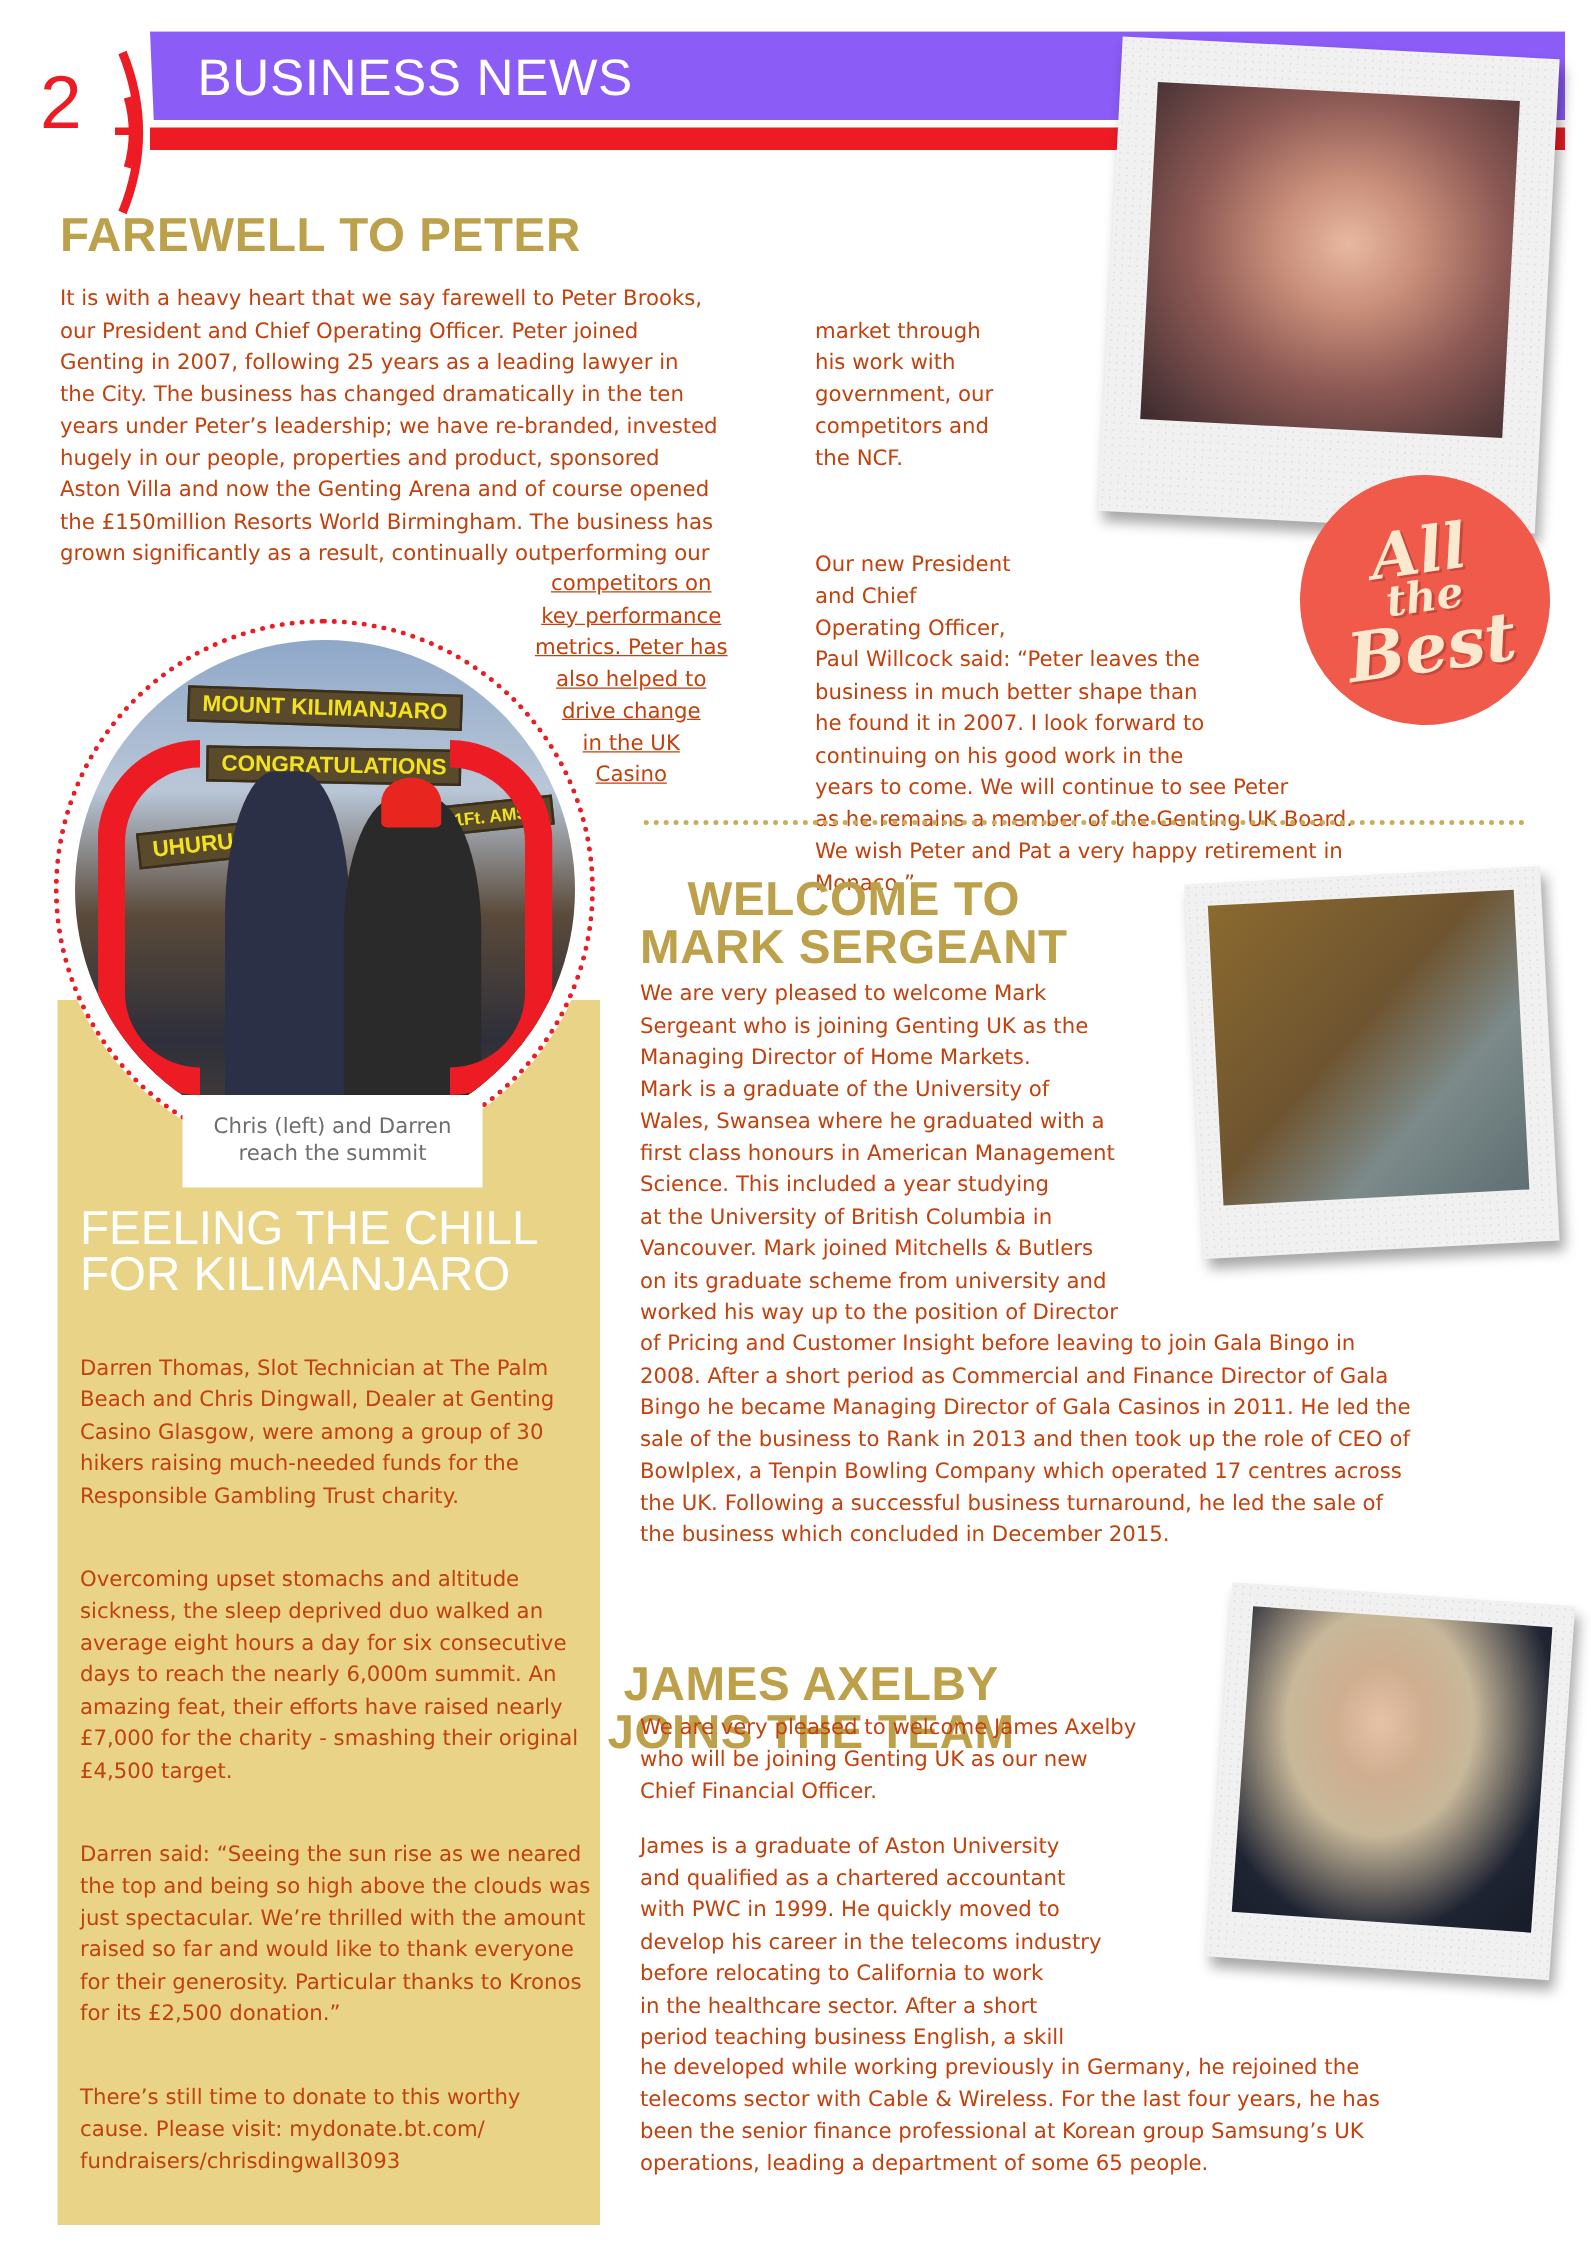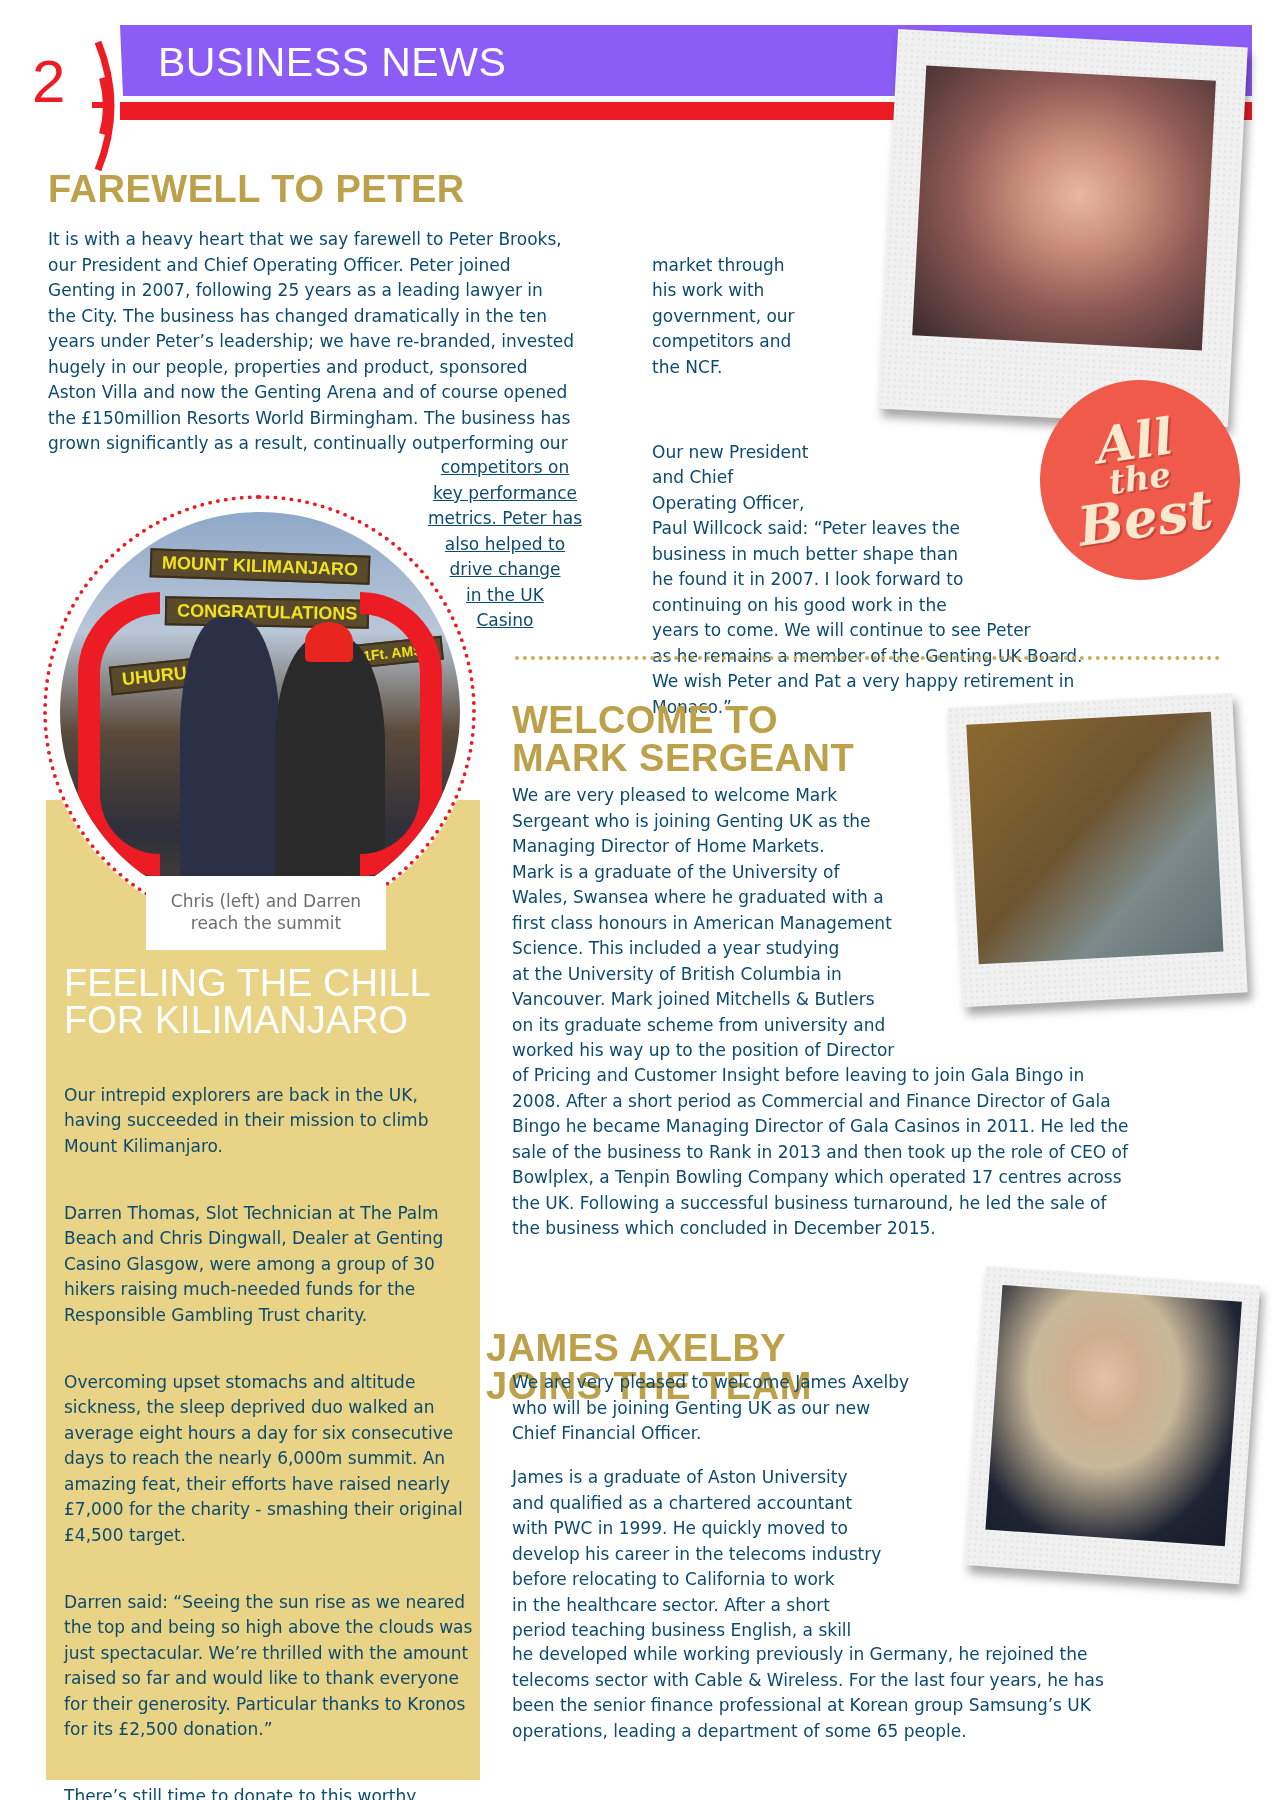--- a/index.html
+++ b/index.html
@@ -6,23 +6,23 @@
   body{width:1273px;height:1800px;position:relative;overflow:hidden;font-family:"DejaVu Sans","Liberation Sans",sans-serif;color:#231f20;}
   .abs{position:absolute;}
   
   .banner{left:120px;top:25px;width:1132px;height:95px;}
   .banner-top{position:absolute;left:0;top:0;width:100%;height:71px;background:#8b5cf6;clip-path:polygon(0 0,100% 0,100% 100%,3px 100%);}
   .banner-bottom{position:absolute;left:0;top:77px;width:100%;height:18px;background:#ed1c24;}
   .banner-title{position:absolute;left:38px;top:14px;font-family:"Liberation Sans",sans-serif;font-size:41px;color:#fff;letter-spacing:0.5px;}
   .page-num{left:32px;top:52px;font-family:"Liberation Sans",sans-serif;font-size:60px;color:#ed1c24;line-height:1;}
   .logo-arc{left:86px;top:36px;width:40px;height:140px;}
   
-  .h-gold{font-family:"Liberation Sans",sans-serif;font-weight:bold;color:#bda04a;font-size:38px;line-height:38px;letter-spacing:0.5px;margin:0;}
+  .h-gold{font-family:"Liberation Sans",sans-serif;font-weight:bold;color:#bda04a;font-size:38px;line-height:38px;letter-spacing:0.5px;margin:0;text-align:center;}
   .h-white{font-family:"Liberation Sans",sans-serif;font-weight:normal;color:#fff;font-size:38px;line-height:37px;margin:0;}
-  .body-text{font-size:17px;line-height:25.5px;color:#0c4a6e;white-space:pre-line;}
+  .body-text{font-size:17px;line-height:25.5px;color:#c2410c;white-space:pre-line;}
   .body-text p{margin:0;}
   
   .farewell-h{left:48px;top:170px;}
   .farewell-p1{left:48px;top:227px;width:580px;}
   .farewell-p2{left:380px;top:455px;width:250px;text-align:center;text-decoration:underline;}
   .farewell-col2{left:652px;top:227px;width:470px;}
   
   .polaroid{background:#f1f1f1;box-shadow:4px 8px 10px rgba(0,0,0,0.35);background-image:radial-gradient(#e2e2e2 1px,transparent 1px);background-size:6px 6px;}
   .photo{position:absolute;}
   .peter{left:888px;top:38px;width:350px;height:380px;transform:rotate(3deg);}
@@ -137,21 +137,20 @@
   <div class="person" style="left:245px;top:110px;width:48px;height:40px;border-radius:50% 50% 10% 10%;background:#e8261f;"></div>
   <div class="arc-l"></div>
   <div class="arc-r"></div>
 </div>
 <div class="abs caption-box"></div>
 <div class="abs caption">Chris (left) and Darren
 reach the summit</div>
 <h2 class="abs h-white kili-h" style="white-space:pre-line">FEELING THE CHILL
 FOR KILIMANJARO</h2>
 <div class="abs body-text kili-body">
-  <p>Our intrepid explorers are back in the UK, having succeeded in their mission to climb Mount Kilimanjaro.</p>
   <p>Darren Thomas, Slot Technician at The Palm Beach and Chris Dingwall, Dealer at Genting Casino Glasgow, were among a group of 30 hikers raising much-needed funds for the Responsible Gambling Trust charity.</p>
   <p>Overcoming upset stomachs and altitude sickness, the sleep deprived duo walked an average eight hours a day for six consecutive days to reach the nearly 6,000m summit. An amazing feat, their efforts have raised nearly £7,000 for the charity - smashing their original £4,500 target.</p>
   <p>Darren said: “Seeing the sun rise as we neared the top and being so high above the clouds was just spectacular. We’re thrilled with the amount raised so far and would like to thank everyone for their generosity. Particular thanks to Kronos for its £2,500 donation.”</p>
   <p>There’s still time to donate to this worthy cause. Please visit: mydonate.bt.com/
 fundraisers/chrisdingwall3093</p>
 </div>
 
 <h2 class="abs h-gold mark-h" style="white-space:pre-line">WELCOME TO
 MARK SERGEANT</h2>
 <div class="abs body-text mark-body1">We are very pleased to welcome Mark

